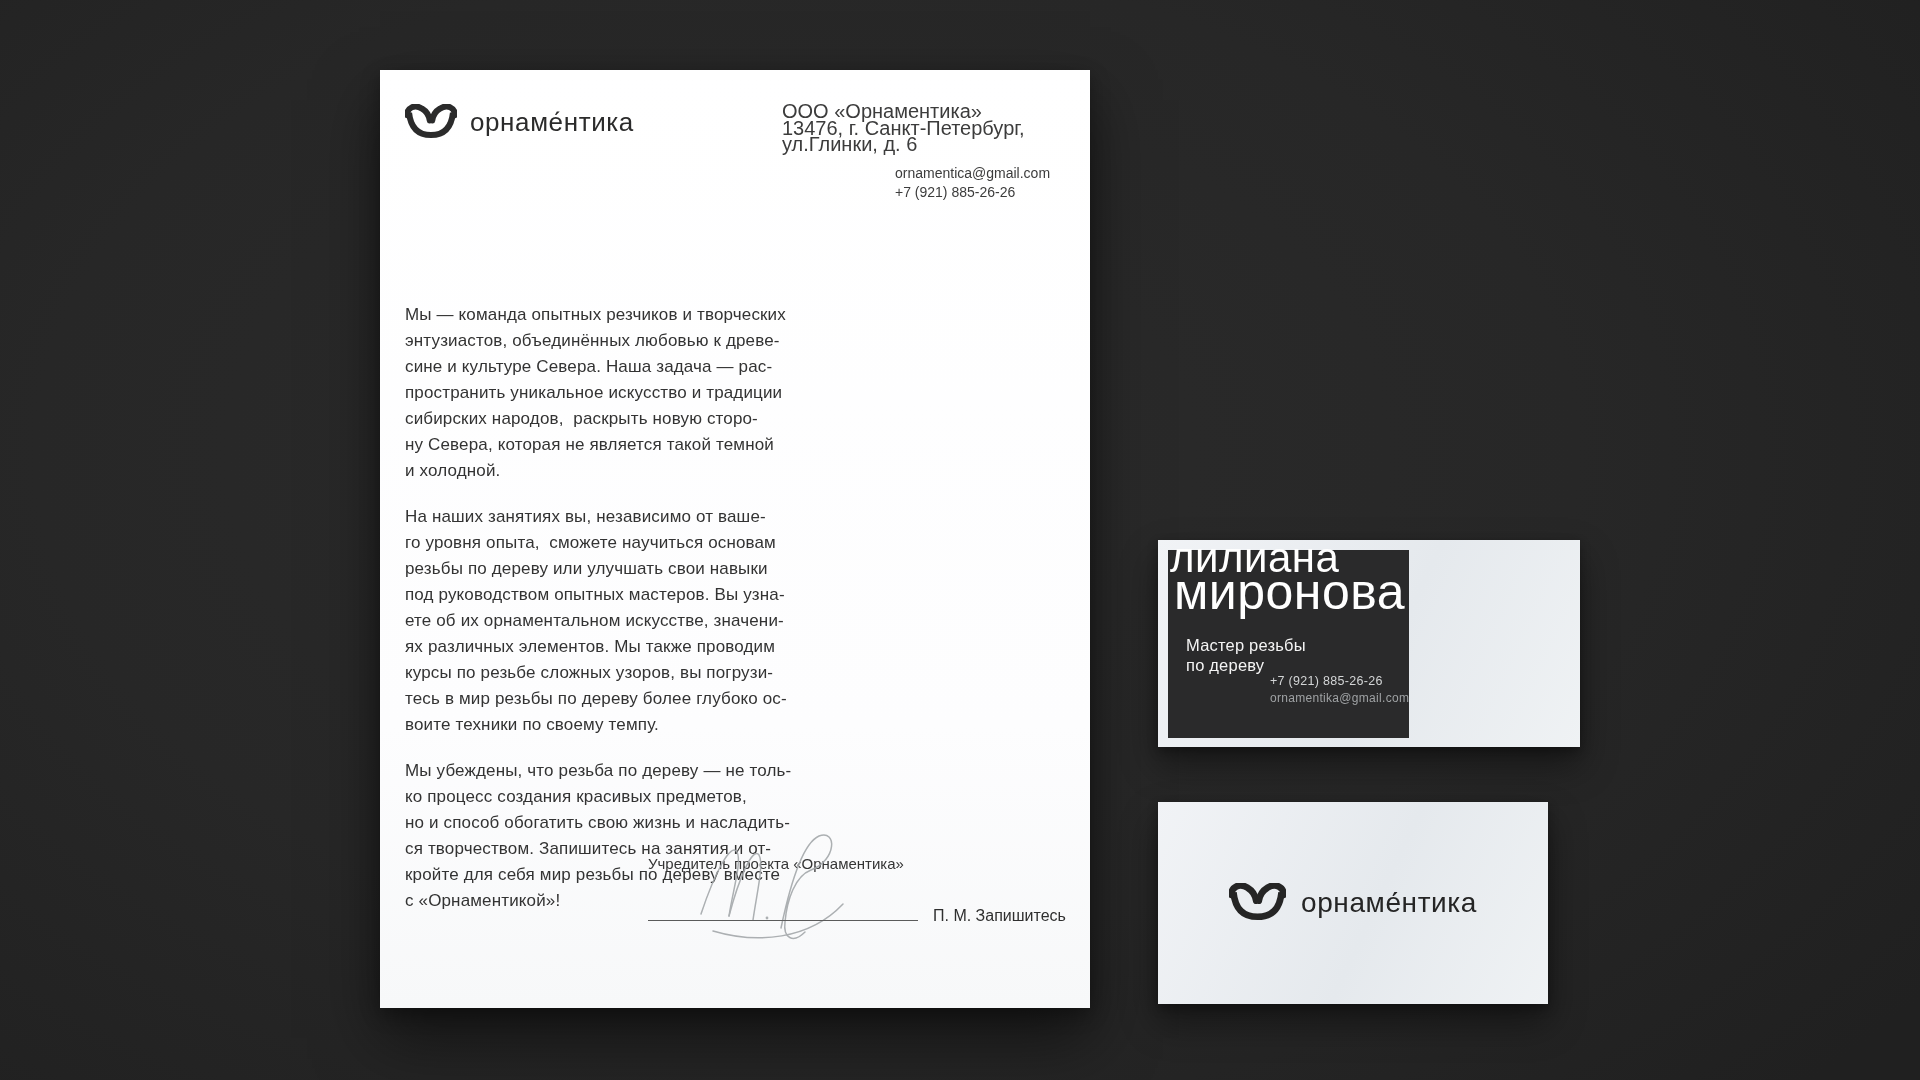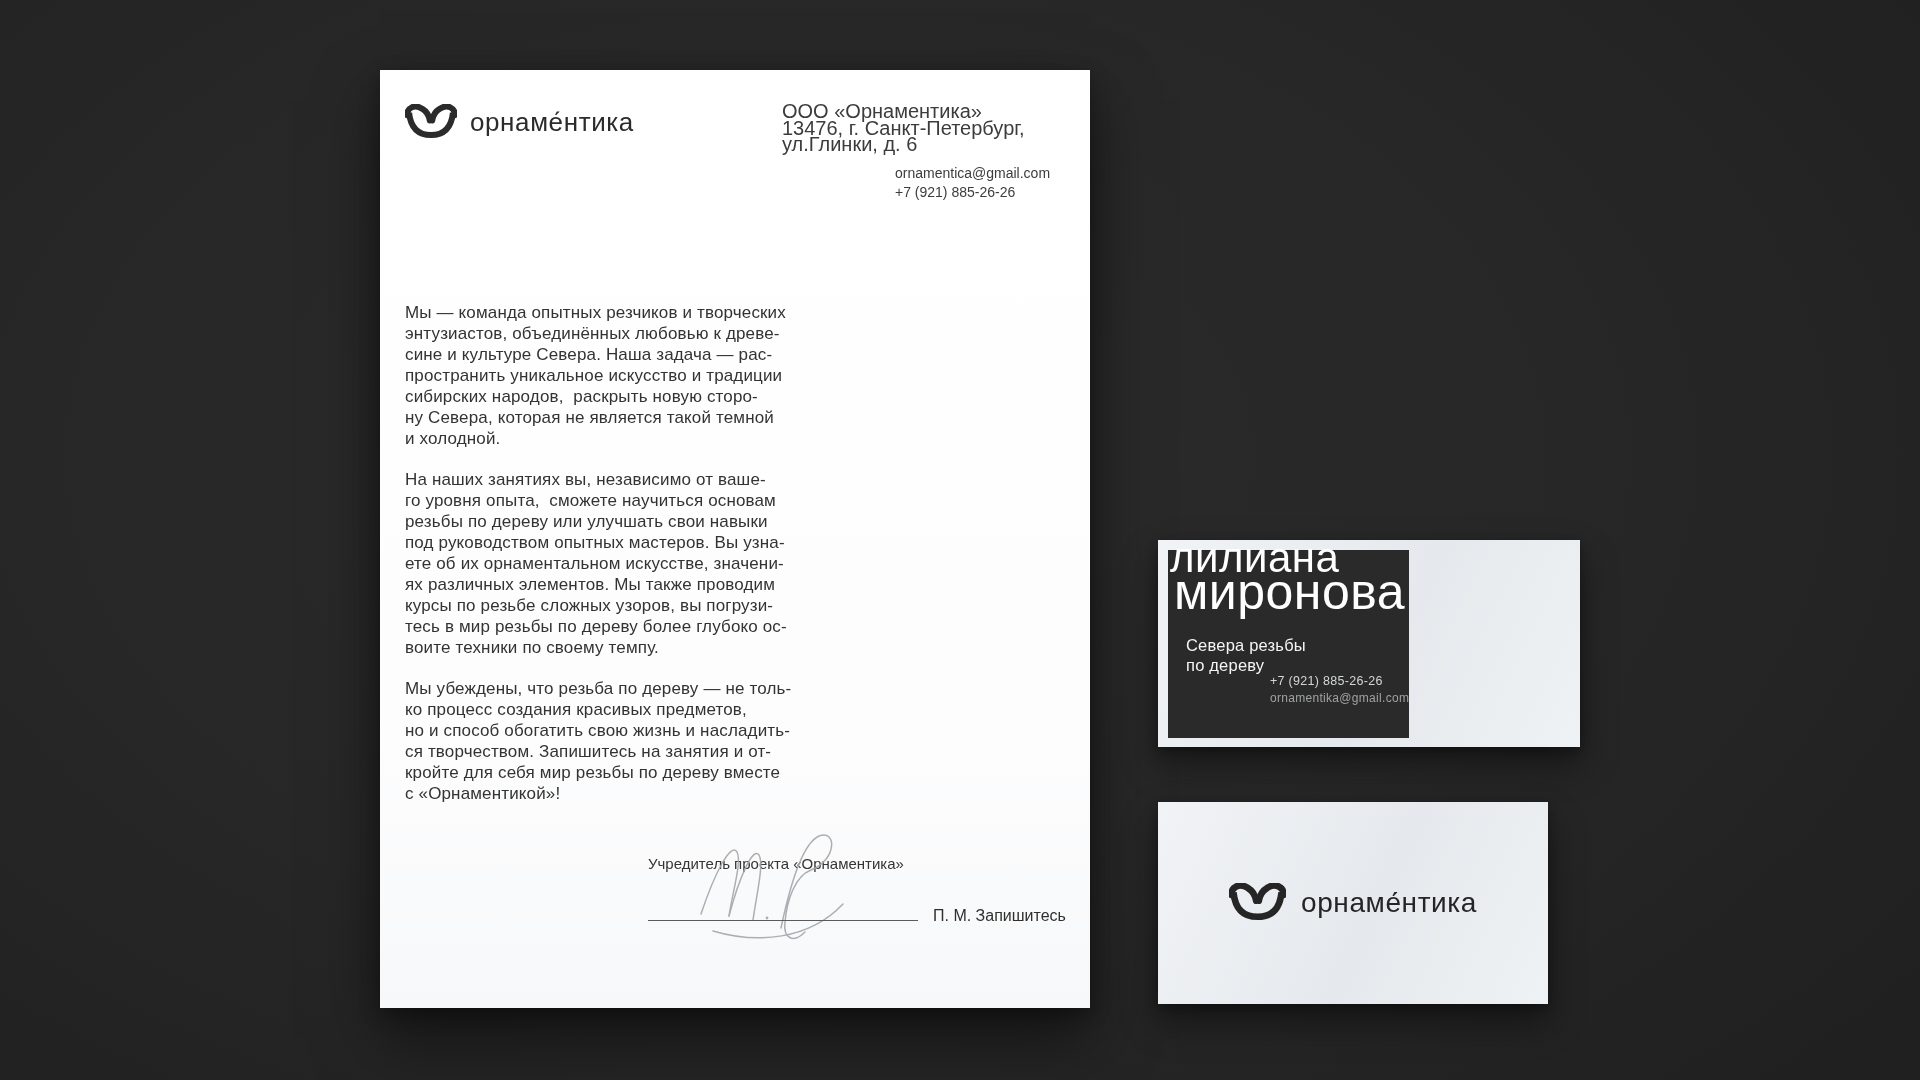--- a/index.html
+++ b/index.html
@@ -36,21 +36,21 @@
     font-size:14px;line-height:18.5px;color:#3c3c3c;
   }
 
   .letter h1{
     position:absolute;left:23px;top:163px;margin:0;
     font-size:35px;line-height:40px;font-weight:500;color:#2d2d2d;letter-spacing:.3px;
   }
   .body-copy{position:absolute;left:25px;top:232px;width:500px;}
   .body-copy p{
     margin:0 0 20px 0;
-    font-size:17px;line-height:21px;letter-spacing:.15px;color:#333;
+    font-size:17px;line-height:26px;letter-spacing:.15px;color:#333;
     white-space:pre-wrap;
   }
 
   .sig-caption{position:absolute;left:268px;top:785px;font-size:15px;color:#353535;}
   .sig-line{position:absolute;left:268px;top:850px;width:270px;height:0;border-top:1.6px solid #5a5a5a;}
   .sig-name{position:absolute;left:553px;top:837px;font-size:16px;color:#2f2f2f;}
   .scribble{position:absolute;left:305px;top:758px;}
 
   
   .card{
@@ -150,21 +150,21 @@
   </section>
 
   <section class="card card-person">
     <div class="card-dark">
 
       <div class="bc-name">
         <div class="bc-first">лилиана</div>
         <div class="bc-last">миронова</div>
       </div>
 
-      <div class="bc-role">Севера резьбы
+      <div class="bc-role">Мастер резьбы
 по дереву</div>
 
       <div class="bc-contacts">
         <div class="bc-phone">+7 (921) 885-26-26</div>
         <div class="bc-email">ornamentika@gmail.com</div>
       </div>
 
     </div>
   </section>
 

